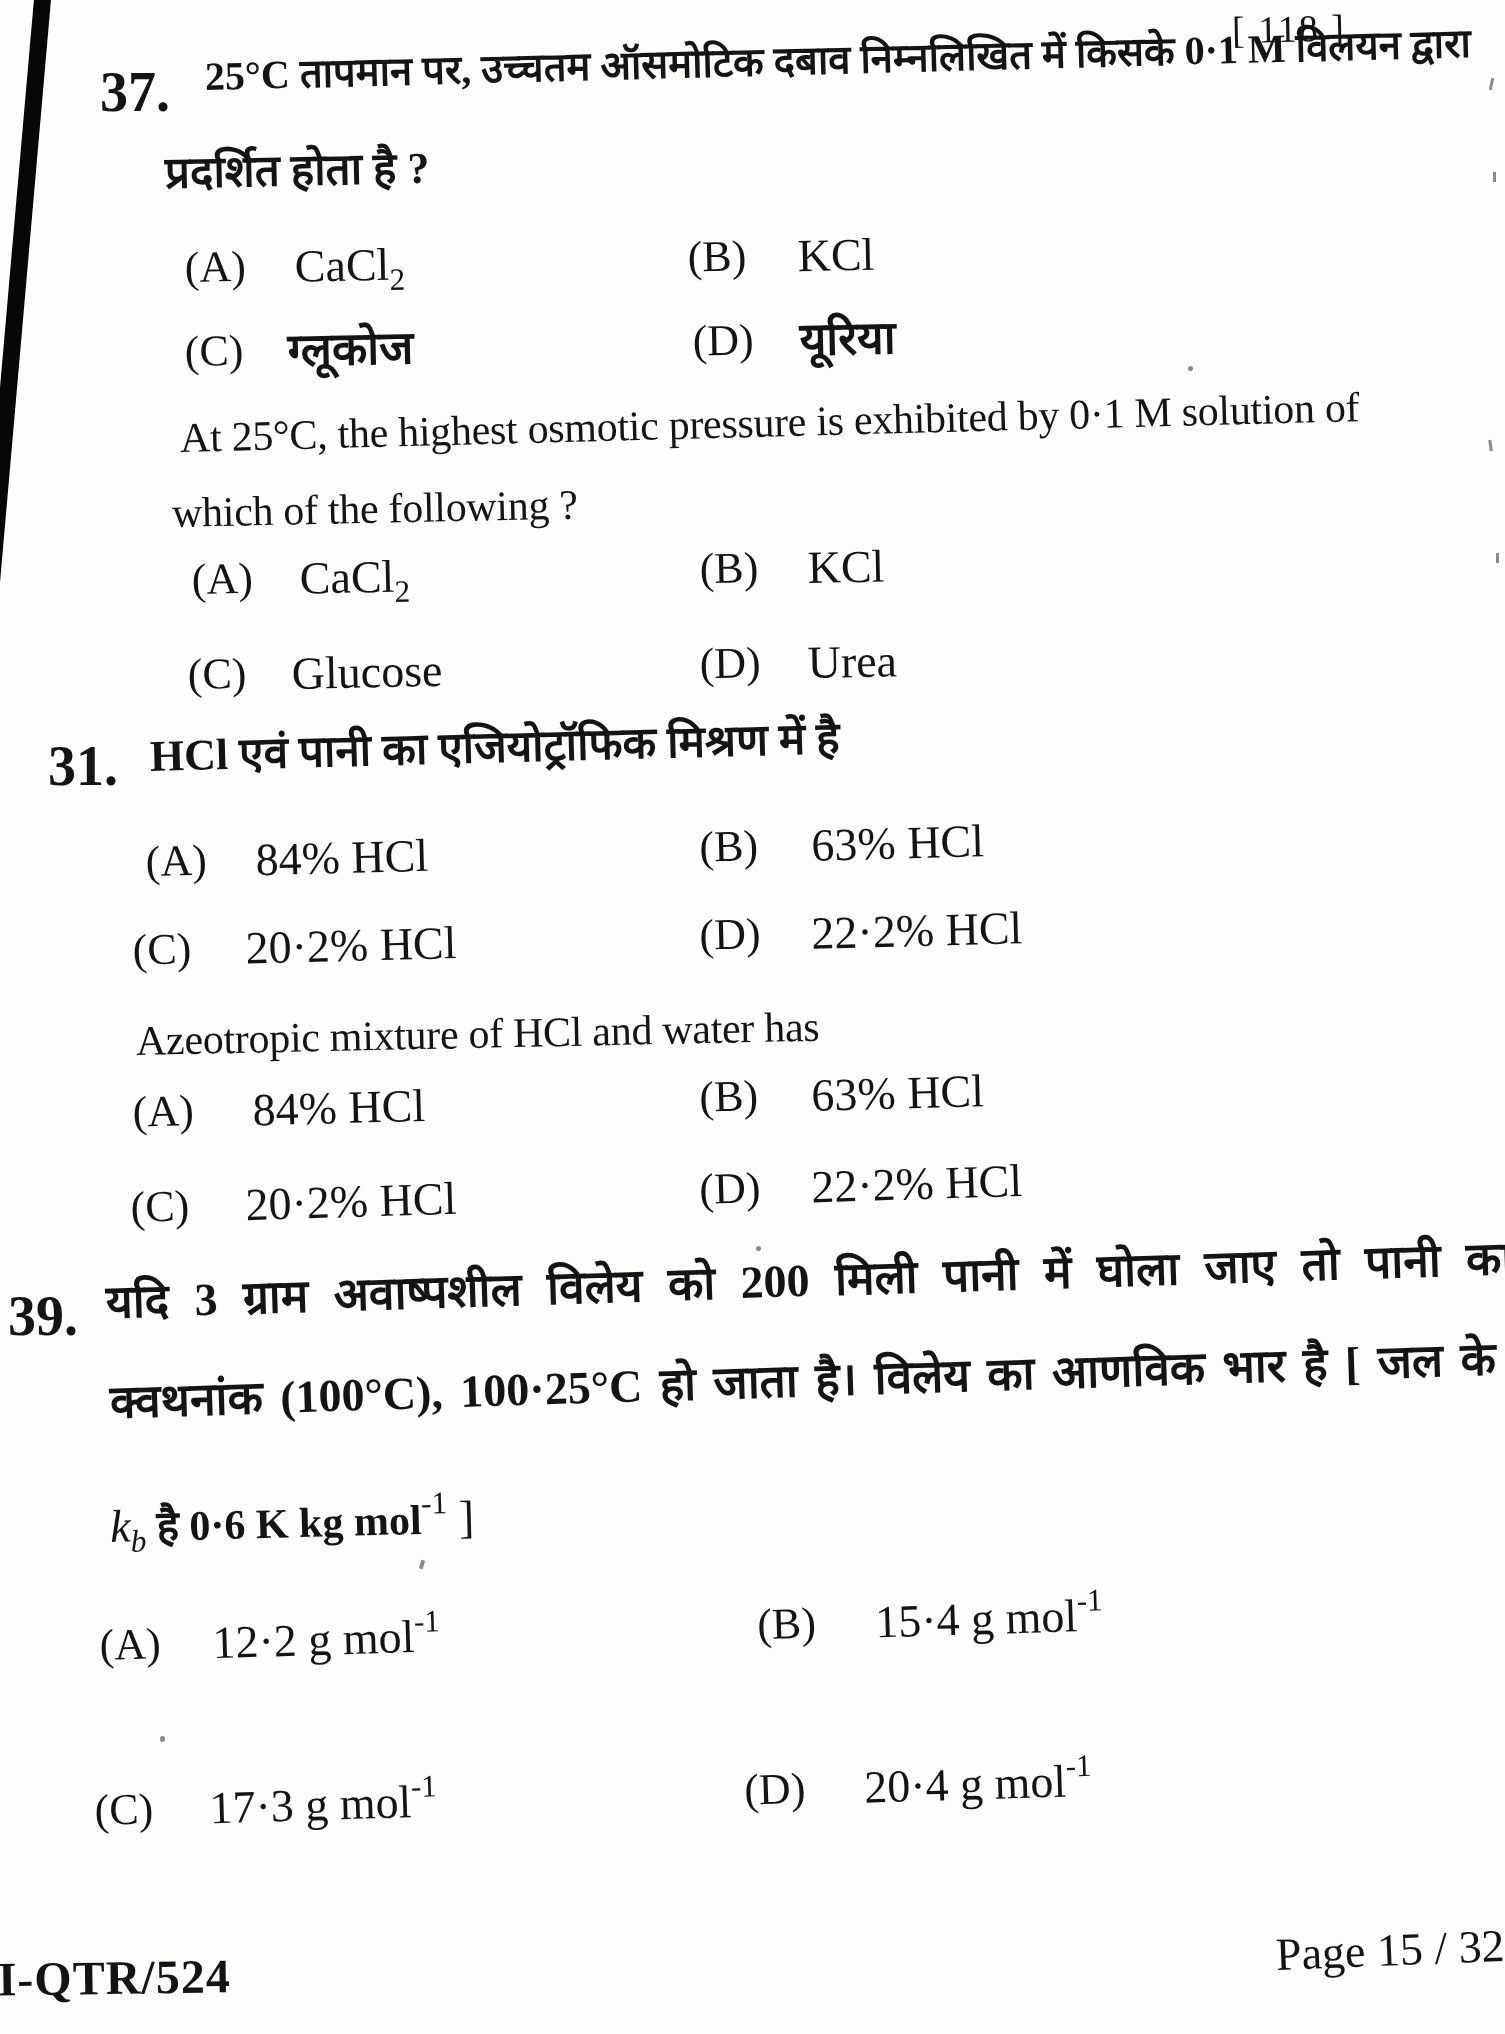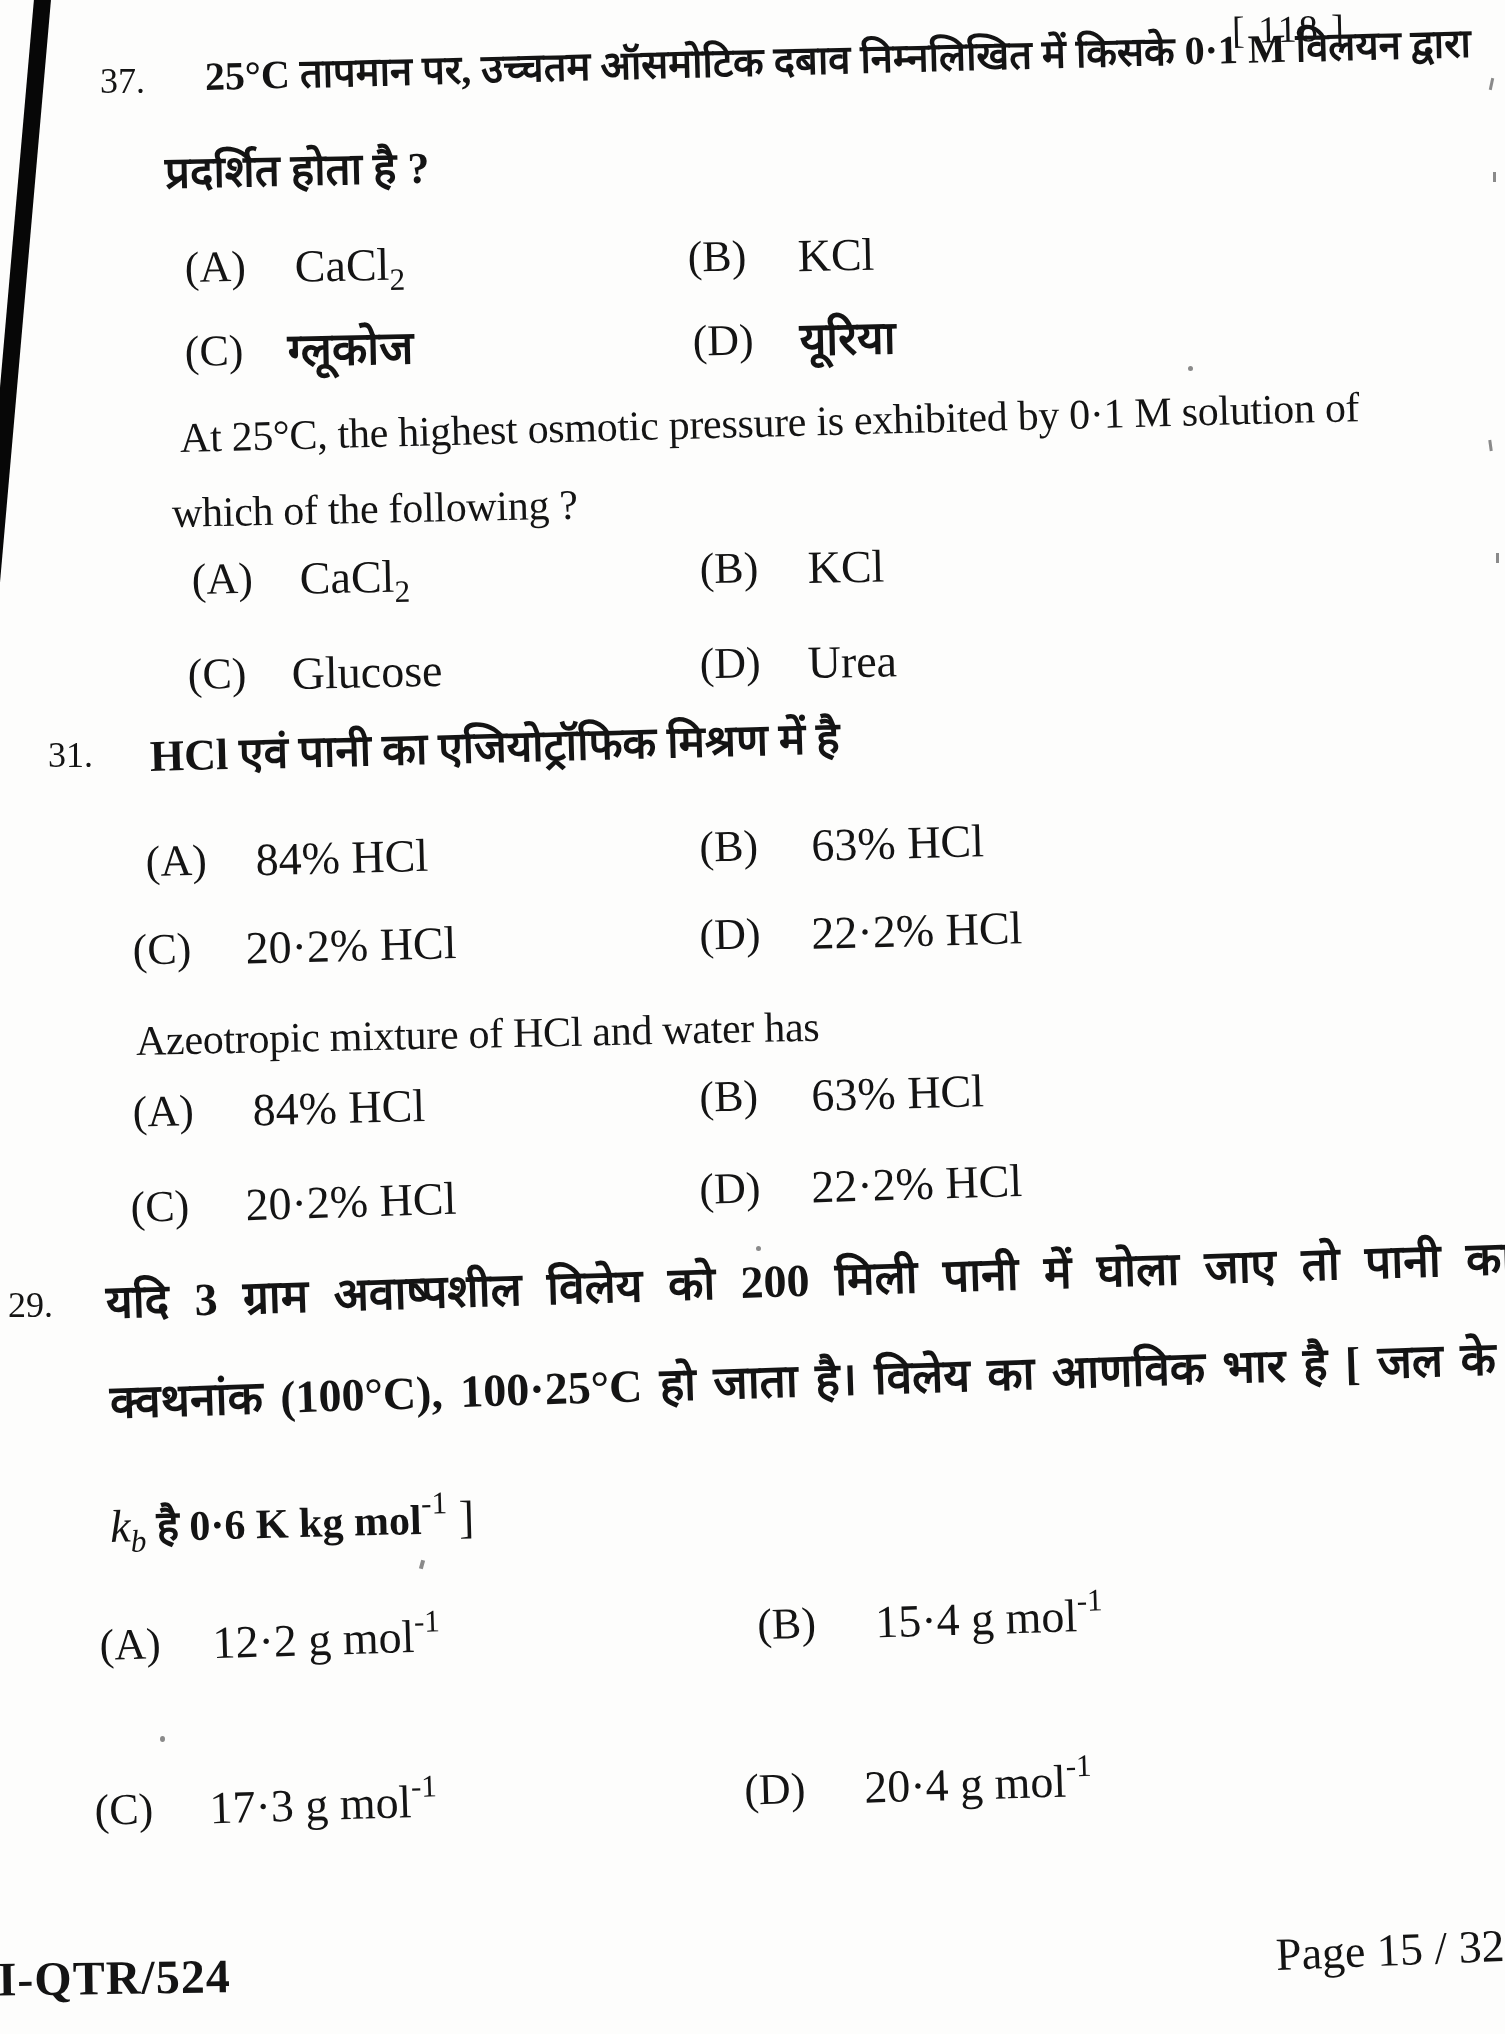--- a/index.html
+++ b/index.html
@@ -12,21 +12,21 @@
     color:#141414;
   }
   .t{position:absolute;white-space:nowrap;line-height:1.1;}
   .row{position:absolute;left:0;width:1505px;height:70px;}
   .cell{position:absolute;white-space:nowrap;line-height:1.1;}
   .hi{font-size:44px;font-weight:600;letter-spacing:0px;}
   .hi-sm{font-size:42px;font-weight:600;}
   .en{font-size:42px;letter-spacing:-0.3px;}
   .opt-label{font-size:44px;}
   .opt-text{font-size:46px;}
-  .qnum{font-size:36px;}
+  .qnum{font-size:56px;font-weight:bold;}
   sub{font-size:68%;line-height:0;}
   sup{font-size:68%;line-height:0;position:relative;top:-4px;}
   .tiltA{transform:rotate(-1.2deg);transform-origin:0 50%;}
   .tiltB{transform:rotate(-1.5deg);transform-origin:0 50%;}
   .tiltC{transform:rotate(-1.8deg);transform-origin:0 50%;}
   .tiltD{transform:rotate(-2.3deg);transform-origin:0 50%;}
   .ital{font-style:italic;}
   .band{
     position:absolute;left:36px;top:-24px;width:17px;height:640px;
     background:#070707;transform:rotate(5deg);transform-origin:0 0;
@@ -112,21 +112,21 @@
     <span class="cell opt-label" style="left:700px;">(B)</span>
     <span class="cell opt-text" style="left:812px;">63% HCl</span>
   </div>
   <div class="row tiltC" style="top:1188px;">
     <span class="cell opt-label" style="left:131px;">(C)</span>
     <span class="cell opt-text" style="left:246px;">20·2% HCl</span>
     <span class="cell opt-label" style="left:700px;">(D)</span>
     <span class="cell opt-text" style="left:812px;">22·2% HCl</span>
   </div>
 
-  <div class="t qnum" style="left:8px;top:1286px;">29.</div>
+  <div class="t qnum" style="left:8px;top:1286px;">39.</div>
   <div class="t hi tiltC wsp" style="left:106px;top:1278px;font-size:46px;">यदि 3 ग्राम अवाष्पशील विलेय को 200 मिली पानी में घोला जाए तो पानी का</div>
   <div class="t hi tiltC wsp2" style="left:110px;top:1378px;font-size:46px;">क्वथनांक (100°C), 100·25°C हो जाता है। विलेय का आणविक भार है [ जल के लिए</div>
 
   <div class="t tiltB" style="left:110px;top:1502px;font-size:46px;">
     <span class="ital">k</span><sub class="ital">b</sub><span class="hi-sm"> है 0·6 K kg mol</span><sup>-1</sup><span> ]</span>
   </div>
 
   <div class="row tiltC" style="top:1625px;">
     <span class="cell opt-label" style="left:100px;">(A)</span>
     <span class="cell opt-text" style="left:213px;"><span>12·2 g mol</span><sup>-1</sup></span>

